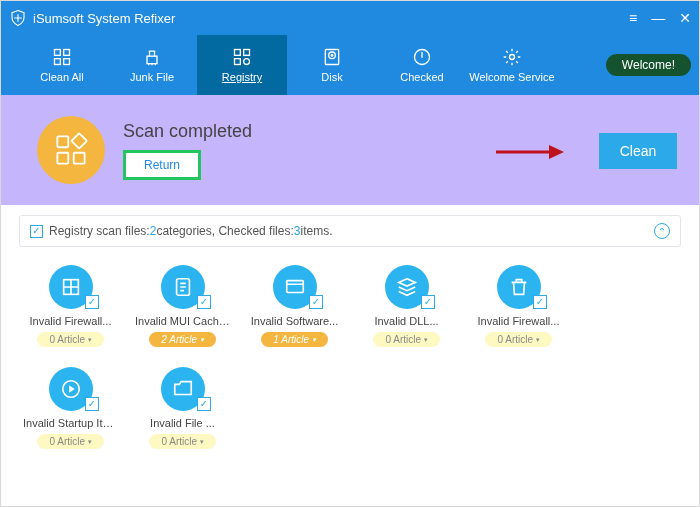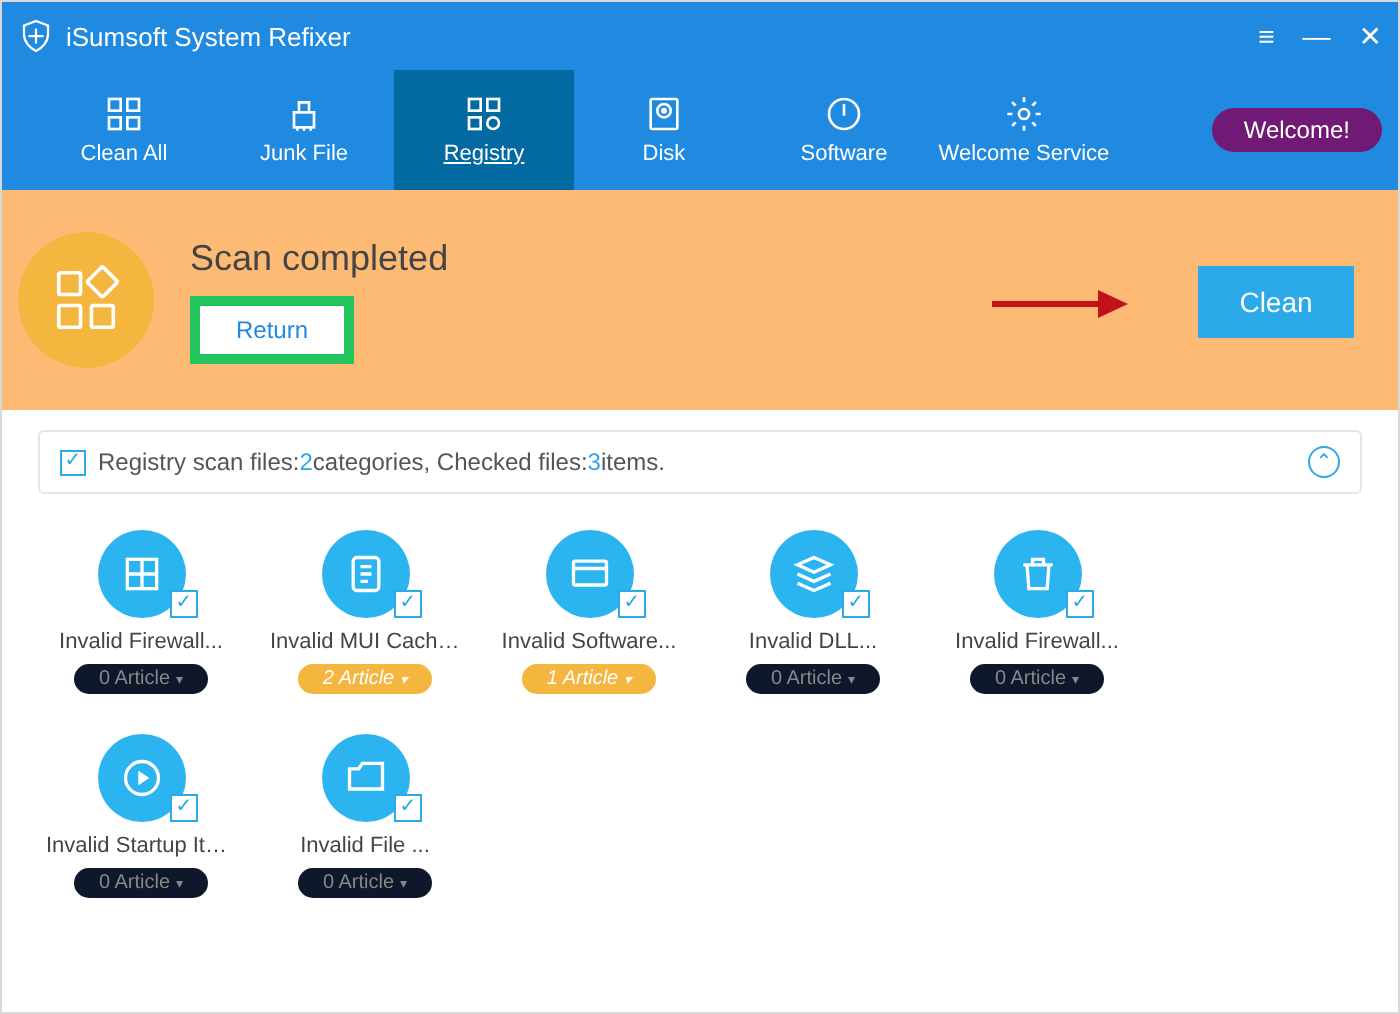--- a/index.html
+++ b/index.html
@@ -6,39 +6,39 @@
   body { background: #f5f5f5; display: flex; justify-content: center; align-items: center; height: 100vh; }
   .window { width: 700px; height: 507px; background: #fff; display: flex; flex-direction: column; border: 1px solid #d8d8d8; }
   .titlebar { height: 30px; background: #2089e0; color: #fff; display: flex; align-items: center; padding: 17px 8px; font-size: 13px; }
   .titlebar .logo { width: 18px; height: 18px; margin-right: 6px; display:flex; align-items:center; justify-content:center; }
   .titlebar .controls { margin-left: auto; display: flex; gap: 14px; align-items: center; }
   .titlebar .controls span { cursor: pointer; font-size: 14px; line-height:1; }
   .navbar { height: 60px; background: #2089e0; display: flex; align-items: stretch; padding: 0 8px 0 16px; }
   .nav-item { width: 90px; color: #fff; display: flex; flex-direction: column; align-items: center; justify-content: center; font-size: 11px; cursor: pointer; gap: 4px; }
   .nav-item.active { background: #0369a1; text-decoration: underline; }
   .nav-item svg, .nav-item .nicon { width: 22px; height: 20px; }
-  .welcome { margin-left: auto; align-self: center; background: #701a75; color: #fff; font-size: 12px; padding: 4px 16px; border-radius: 12px; cursor: pointer; }
-  .header-area { background: #fdba74; height: 110px; display: flex; align-items: center; padding: 0 8px; position: relative; }
+  .welcome { margin-left: auto; align-self: center; background: #14532d; color: #fff; font-size: 12px; padding: 4px 16px; border-radius: 12px; cursor: pointer; }
+  .header-area { background: #c4b5fd; height: 110px; display: flex; align-items: center; padding: 0 36px; position: relative; }
   .scan-icon { width: 68px; height: 68px; border-radius: 50%; background: #f4b63f; display:flex; align-items:center; justify-content:center; flex-shrink:0; }
   .scan-text { margin-left: 18px; }
   .scan-text h2 { font-size: 18px; font-weight: 400; color: #444; margin-bottom: 8px; }
-  .return-btn { border: 5px solid #22c55e; color: #2089e0; background: #fff; padding: 5px 18px; font-size: 12px; cursor: pointer; }
+  .return-btn { border: 3px solid #22c55e; color: #2089e0; background: #fff; padding: 5px 18px; font-size: 12px; cursor: pointer; }
   .clean-btn { position: absolute; right: 22px; top: 38px; background: #2ba9e8; color: #fff; border: none; width: 78px; height: 36px; font-size: 14px; cursor: pointer; }
   .arrow { position: absolute; right: 135px; top: 48px; width: 70px; height: 18px; }
   .content { flex: 1; padding: 10px 18px 18px 18px; background: #fff; overflow: auto; }
   .result-bar { border: 1px solid #e2e6ea; border-radius: 3px; padding: 7px 10px; font-size: 12px; color: #555; display: flex; align-items: center; }
   .result-bar .chk { width: 13px; height: 13px; border: 1px solid #2ba9e8; margin-right: 6px; display:flex; align-items:center; justify-content:center; color:#2ba9e8; font-size:10px; line-height:1; }
   .result-bar .hl { color: #2ba9e8; }
   .collapse { margin-left: auto; width: 16px; height: 16px; border: 1px solid #2ba9e8; border-radius: 50%; color: #2ba9e8; display:flex; align-items:center; justify-content:center; font-size:10px; cursor:pointer; }
   .grid { display: flex; flex-wrap: wrap; gap: 20px 17px; margin-top: 18px; padding: 0 4px; }
   .card { width: 95px; display: flex; flex-direction: column; align-items: center; font-size: 11px; color: #444; position: relative; }
   .card .circle { width: 44px; height: 44px; border-radius: 50%; background: #2bb4ef; display:flex; align-items:center; justify-content:center; color:#fff; }
   .card .checkmark { position: absolute; left: 62px; top: 30px; width: 14px; height: 14px; border: 1px solid #2ba9e8; background:#fff; display:flex; align-items:center; justify-content:center; color:#2ba9e8; font-size:10px; line-height:1;}
   .card .label { margin-top: 6px; white-space: nowrap; overflow: hidden; text-overflow: ellipsis; max-width: 100%; text-align:center; }
-  .badge { margin-top: 5px; border-radius: 10px; padding: 2px 12px; font-size: 10px; color: #888; background: #0f172a; display:flex; align-items:center; gap:3px;}
+  .badge { margin-top: 5px; border-radius: 10px; padding: 2px 12px; font-size: 10px; color: #888; background: #fef9c3; display:flex; align-items:center; gap:3px;}
   .badge.hot { background: #f4b63f; color: #fff; font-style: italic; }
   .badge .tri { font-size: 7px; }
 </style>
 </head>
 <body>
 
 <div class="window">
 
   <div class="titlebar">
     <span class="logo">
@@ -88,21 +88,21 @@
           <circle cx="12" cy="10" r="4"></circle>
           <circle cx="12" cy="10" r="1"></circle>
         </svg>
       <span>Disk</span>
     </div>
     <div class="nav-item">
       <svg class="nicon" viewBox="0 0 24 24" fill="none" stroke="#fff" stroke-width="1.6">
           <circle cx="12" cy="12" r="9"></circle>
           <path d="M12 6v7"></path>
         </svg>
-      <span>Software</span>
+      <span>Checked</span>
     </div>
     <div class="nav-item">
       <svg class="nicon" viewBox="0 0 24 24" fill="none" stroke="#fff" stroke-width="1.6">
           <circle cx="12" cy="12" r="3"></circle>
           <path d="M12 2v3M12 19v3M2 12h3M19 12h3M4.9 4.9l2.1 2.1M17 17l2.1 2.1M4.9 19.1L7 17M17 7l2.1-2.1"></path>
         </svg>
       <span>Welcome Service</span>
     </div>
     <div class="welcome">Welcome!</div>
   </div>

